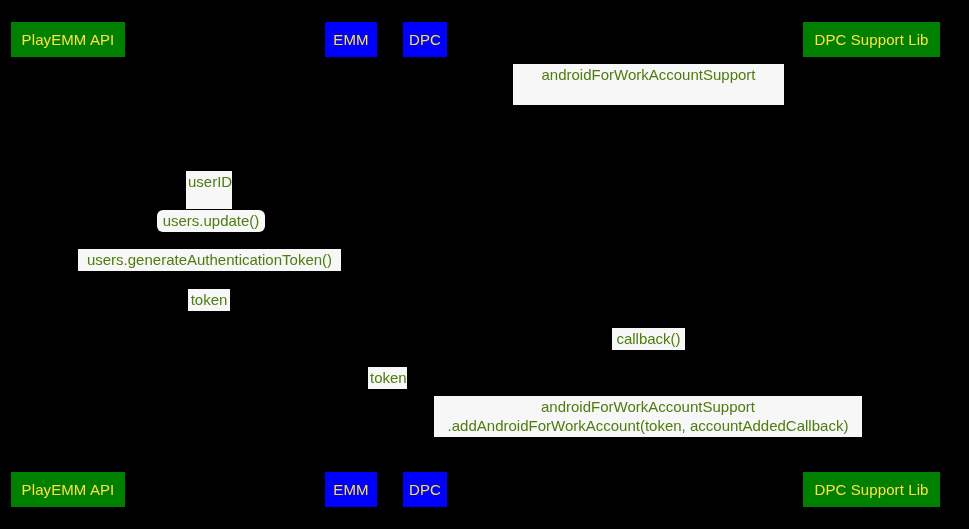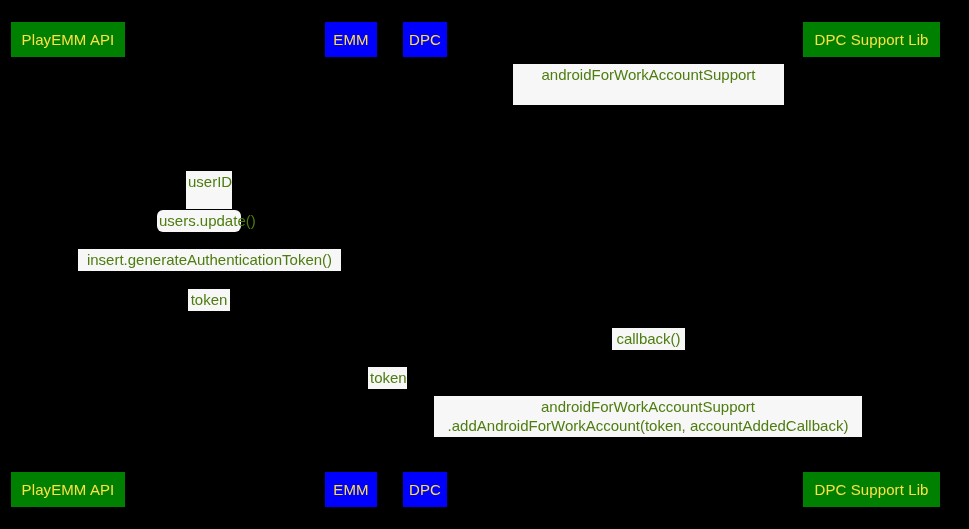--- a/index.html
+++ b/index.html
@@ -50,19 +50,19 @@
     <div class="participant green" style="left: 11px; top: 22px; width: 114px; height: 35px;">PlayEMM API</div>
     <div class="participant blue" style="left: 325px; top: 22px; width: 52px; height: 35px;">EMM</div>
     <div class="participant blue" style="left: 403px; top: 22px; width: 44px; height: 35px;">DPC</div>
     <div class="participant green" style="left: 803px; top: 22px; width: 137px; height: 35px;">DPC Support Lib</div>
     <div class="participant green" style="left: 11px; top: 472px; width: 114px; height: 35px;">PlayEMM API</div>
     <div class="participant blue" style="left: 325px; top: 472px; width: 52px; height: 35px;">EMM</div>
     <div class="participant blue" style="left: 403px; top: 472px; width: 44px; height: 35px;">DPC</div>
     <div class="participant green" style="left: 803px; top: 472px; width: 137px; height: 35px;">DPC Support Lib</div>
     <div class="msg-label two-line" style="left: 513px; top: 64px; width: 271px; height: 41px;"><div>androidForWorkAccountSupport</div></div>
     <div class="msg-label" style="left: 186px; top: 171px; width: 46px; height: 38px;"><div>userID</div></div>
-    <div class="msg-label" style="left: 157px; top: 210px; width: 84px; height: 22px; border-radius: 6px;"><div>users.update()</div></div>
-    <div class="msg-label" style="left: 78px; top: 249px; width: 263px; height: 22px;"><div>insert.generateAuthenticationToken()</div></div>
+    <div class="msg-label" style="left: 157px; top: 210px; width: 108px; height: 22px; border-radius: 6px;"><div>users.update()</div></div>
+    <div class="msg-label" style="left: 78px; top: 249px; width: 263px; height: 22px;"><div>users.generateAuthenticationToken()</div></div>
     <div class="msg-label" style="left: 188px; top: 289px; width: 42px; height: 22px;"><div>token</div></div>
     <div class="msg-label" style="left: 612px; top: 328px; width: 73px; height: 22px;"><div>callback()</div></div>
     <div class="msg-label" style="left: 368px; top: 367px; width: 39px; height: 22px;"><div>token</div></div>
     <div class="msg-label two-line" style="left: 434px; top: 396px; width: 428px; height: 41px;"><div>androidForWorkAccountSupport</div><div>.addAndroidForWorkAccount(token, accountAddedCallback)</div></div>
   </div>
 
 </body></html>

